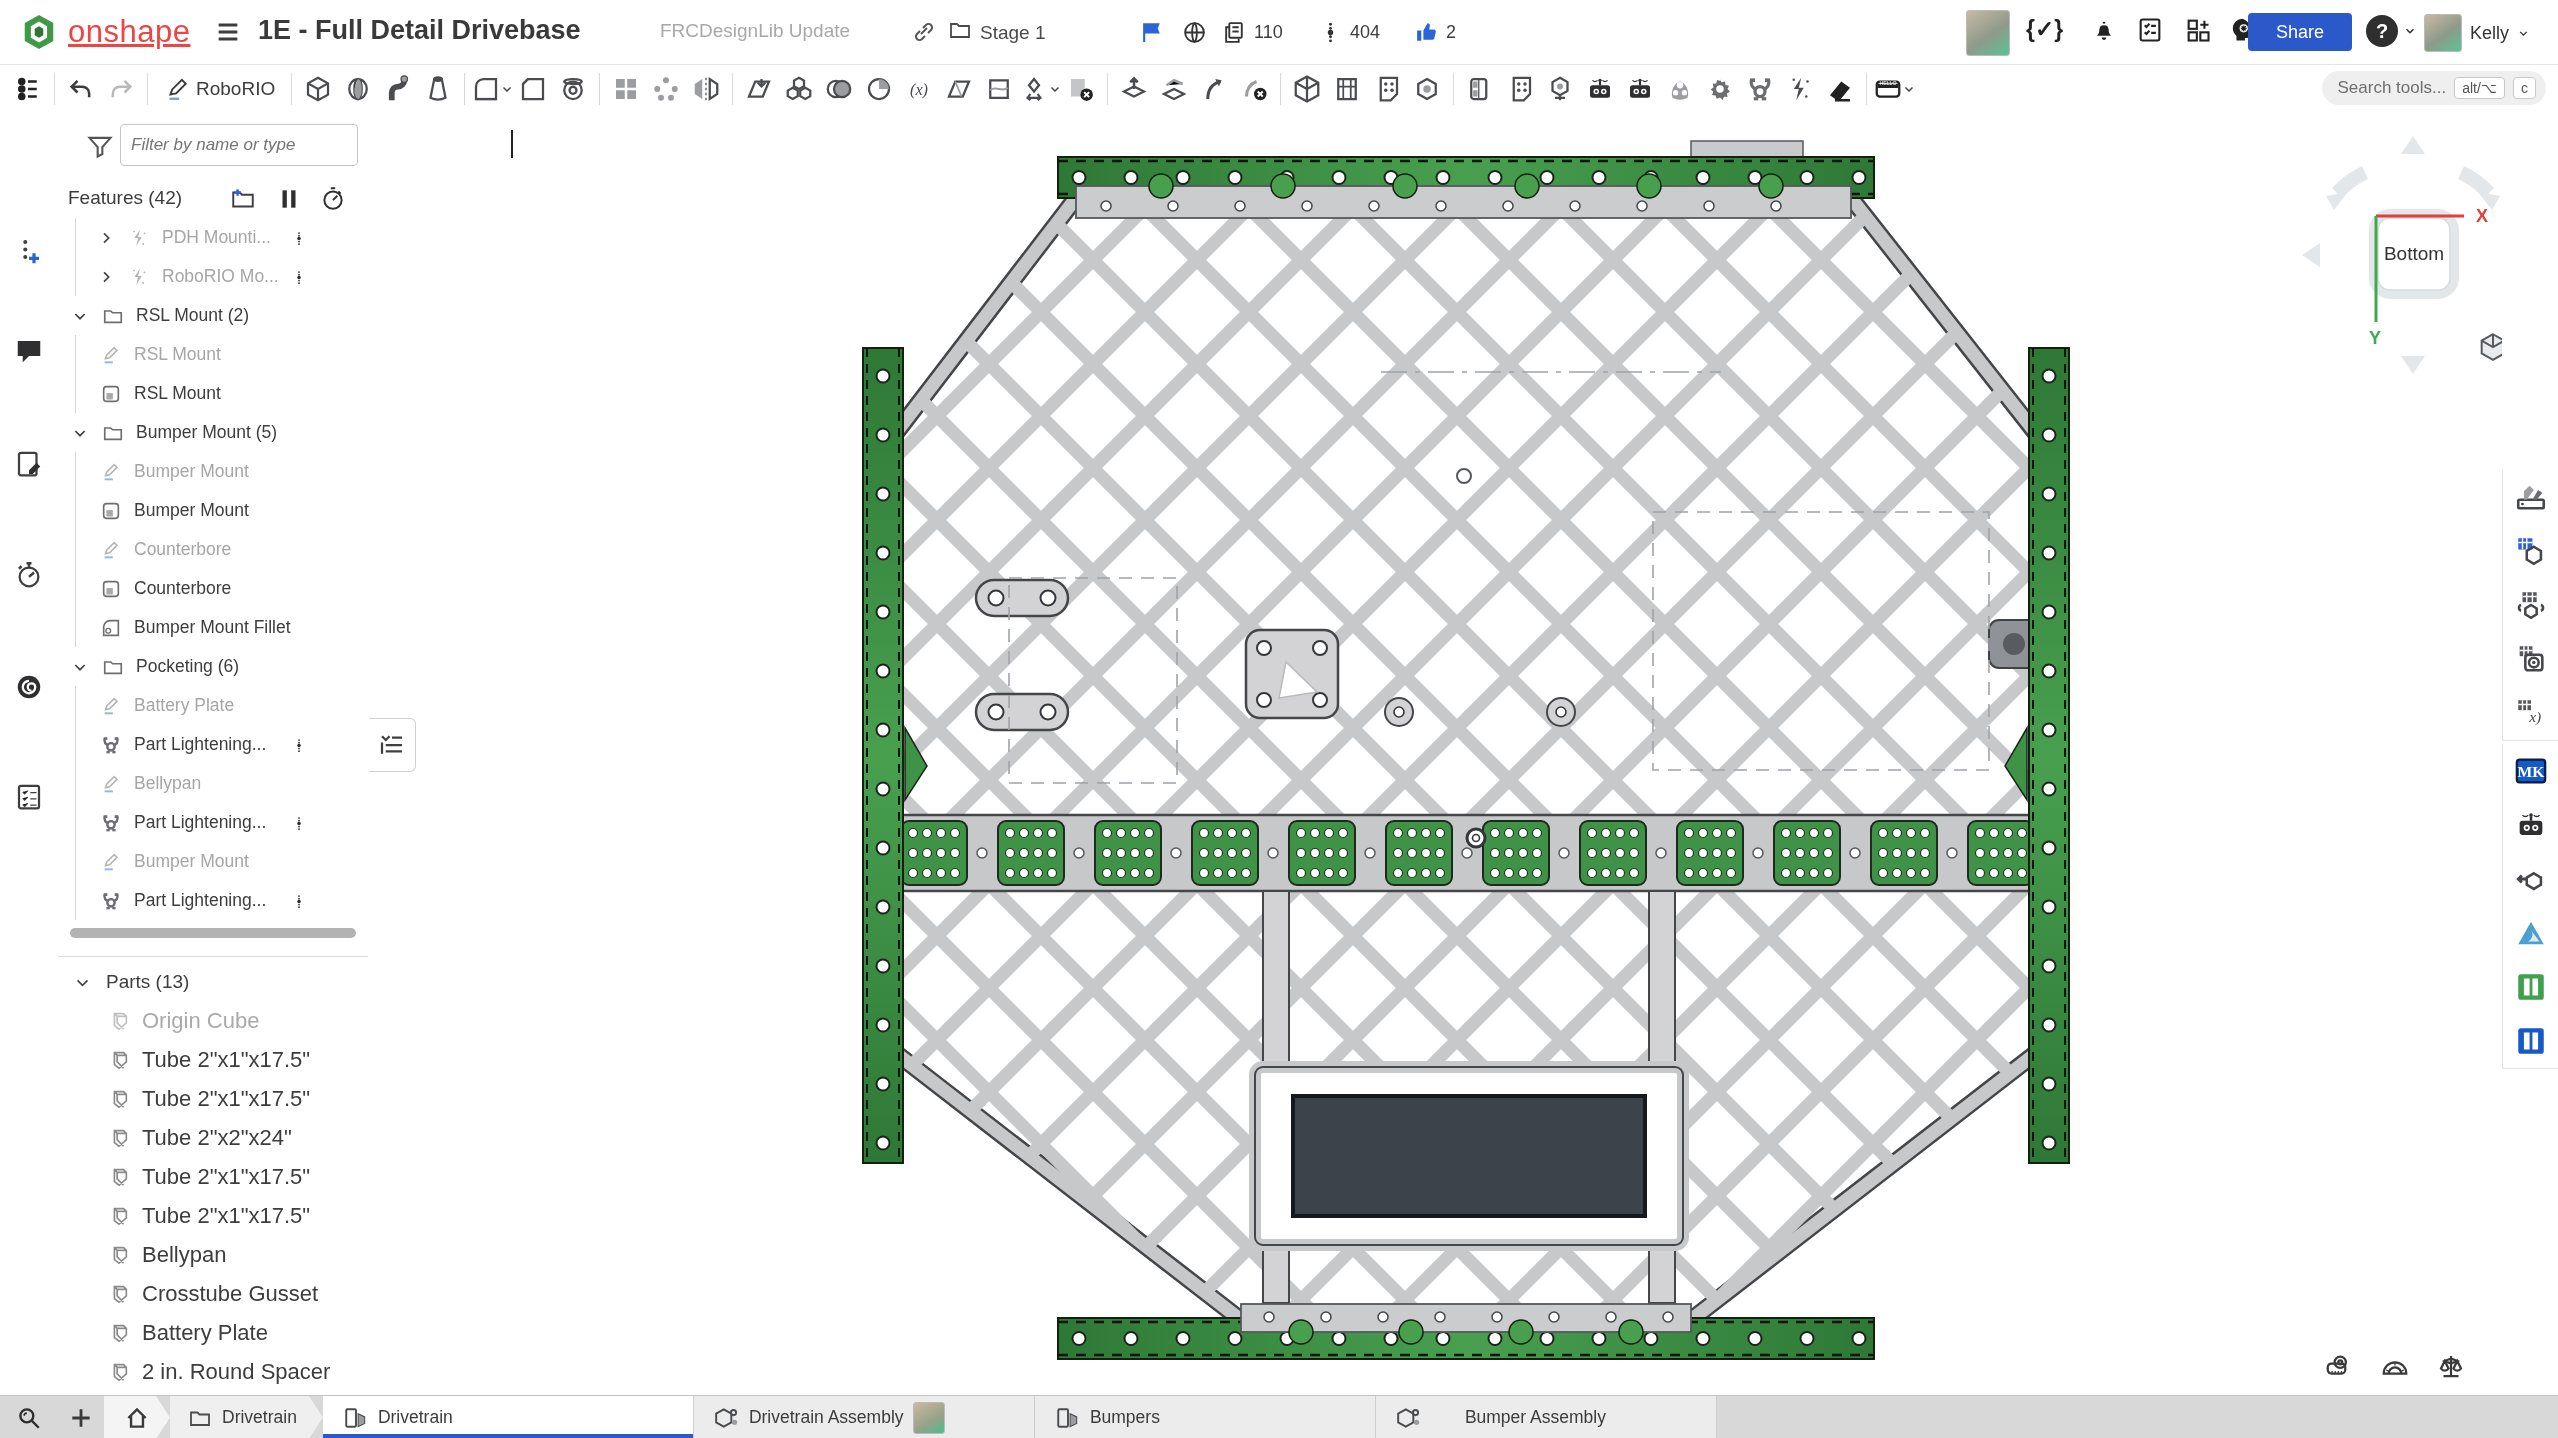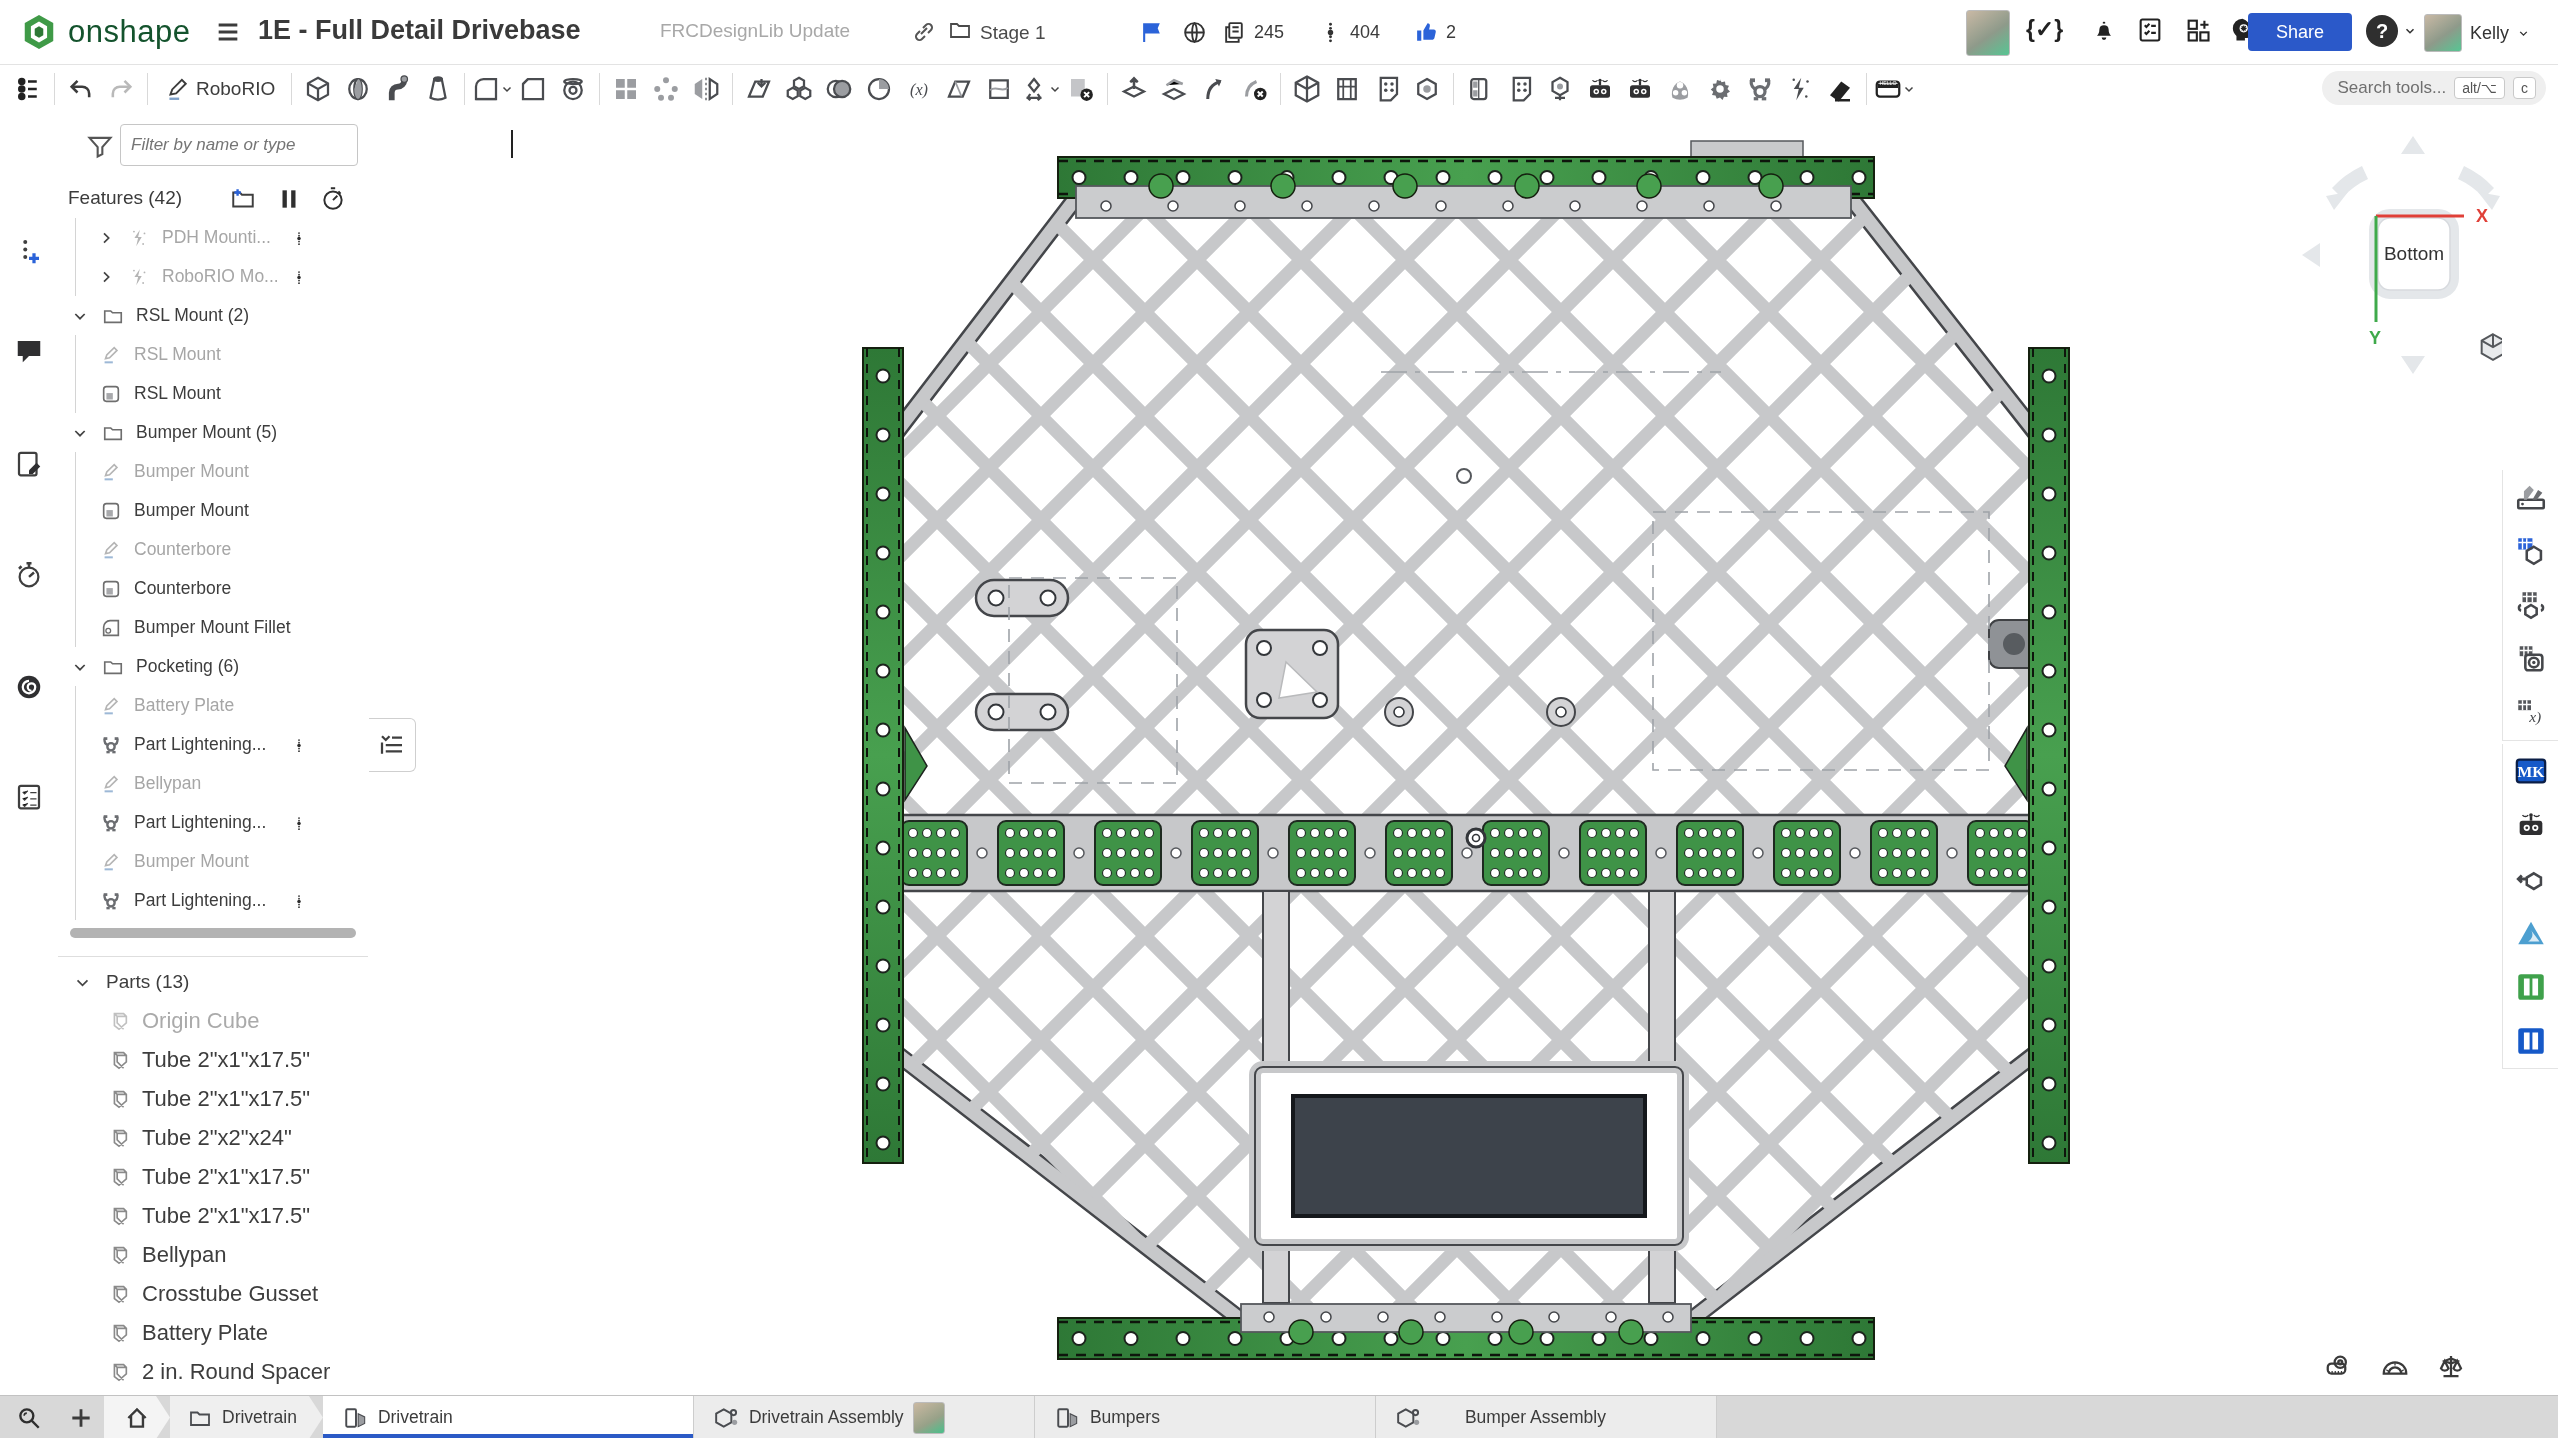--- a/index.html
+++ b/index.html
@@ -1,20 +1,20 @@
 <!DOCTYPE html>
 <html><head>
 <meta charset="utf-8">
 <style>
   html,body{margin:0;padding:0;background:#fff;}
   #app{position:relative;width:2558px;height:1438px;font-family:"Liberation Sans",sans-serif;overflow:hidden;background:#fff;color:#3c3c3c;}
   
   #topbar{position:absolute;left:0;top:0;width:2558px;height:64px;background:#fff;border-bottom:1px solid #e3e3e3;}
   #logo{position:absolute;left:20px;top:13px;width:38px;height:38px;}
-  #wordmark{position:absolute;left:68px;top:14px;font-size:31px;color:#14532d;letter-spacing:.5px;}
+  #wordmark{position:absolute;left:68px;top:14px;font-size:31px;color:#ef4444;letter-spacing:.5px;text-decoration:underline;}
   #hamburger{position:absolute;left:214px;top:18px;color:#3c3c3c;cursor:pointer;}
   #doc-title{position:absolute;left:258px;top:15px;font-size:27px;font-weight:bold;color:#3a3a3a;white-space:nowrap;}
   #doc-subtitle{position:absolute;left:660px;top:20px;font-size:19px;color:#a8a8a8;white-space:nowrap;}
   #link-ic{position:absolute;left:912px;top:20px;color:#555;}
   #stage-wrap{position:absolute;left:948px;top:18px;display:flex;align-items:center;gap:8px;color:#4a4a4a;font-size:19px;}
   .stat{position:absolute;top:0;height:64px;display:flex;align-items:center;gap:7px;font-size:18px;color:#3c3c3c;}
   #share-btn{position:absolute;left:2248px;top:13px;width:104px;height:38px;background:#2b59c9;color:#fff;font-size:18px;border:none;border-radius:4px;cursor:pointer;}
   #help-btn{position:absolute;left:2366px;top:15px;display:flex;align-items:center;gap:5px;cursor:pointer;}
   .avatar{background:linear-gradient(145deg,#c9b9a5 0%,#8e9a8a 55%,#57c593 100%);border:1px solid #bbb;border-radius:3px;}
   #user-wrap{position:absolute;left:2424px;top:14px;display:flex;align-items:center;gap:8px;font-size:18px;color:#333;cursor:pointer;}
@@ -113,21 +113,21 @@
         <svg width="25" height="25" viewBox="0 0 24 24" fill="none" stroke="#333" stroke-width="1.8">
           <circle cx="12" cy="12" r="9"></circle>
           <path d="M3 12h18M12 3c3 2.6 3 15.4 0 18-3-2.6-3-15.4 0-18z"></path>
         </svg>
       </span>
     <span class="stat" style="left:1222px">
       <svg width="25" height="25" viewBox="0 0 24 24" fill="none" stroke="#333" stroke-width="1.8">
           <rect x="7" y="3" width="12" height="14" rx="1"></rect>
           <path d="M7 7H4v14h12v-3M10 7h6M10 11h6"></path>
         </svg>
-      <span>245</span>
+      <span>110</span>
     </span>
     <span class="stat" style="left:1318px">
       <svg width="25" height="25" viewBox="0 0 24 24" fill="#333">
           <circle cx="12" cy="4" r="1.4"></circle>
           <circle cx="12" cy="8" r="1.4"></circle>
           <circle cx="12" cy="12" r="2.6"></circle>
           <circle cx="12" cy="16" r="1.4"></circle>
           <circle cx="12" cy="20" r="1.4"></circle>
         </svg>
       <span>404</span>

